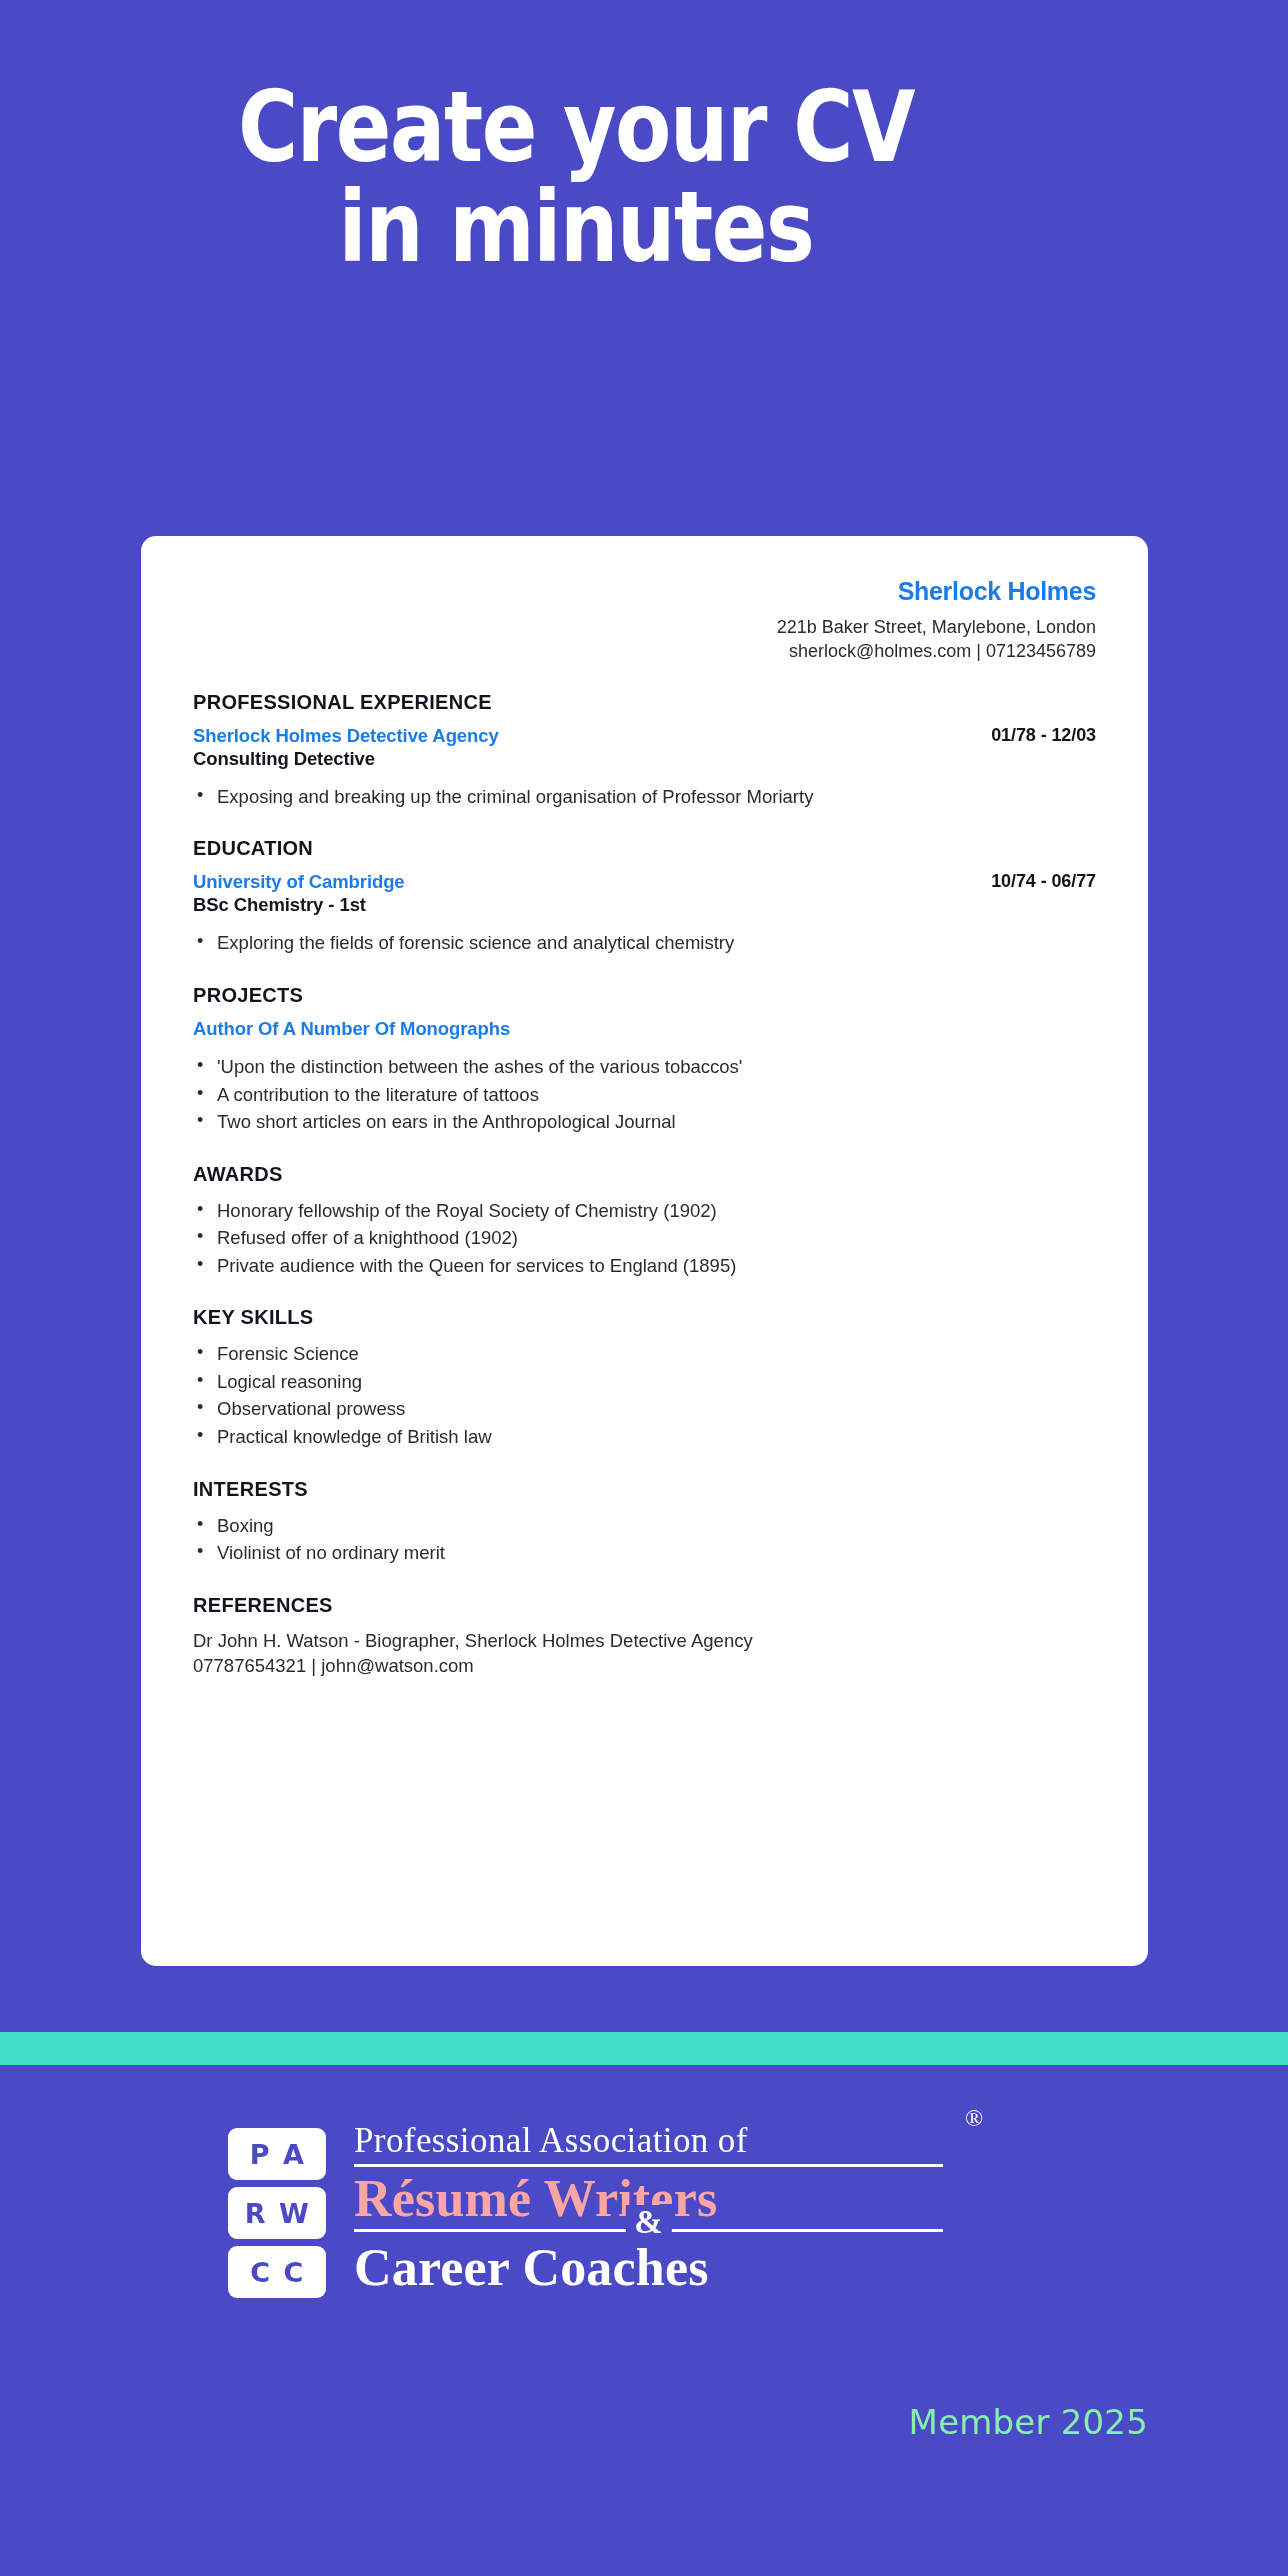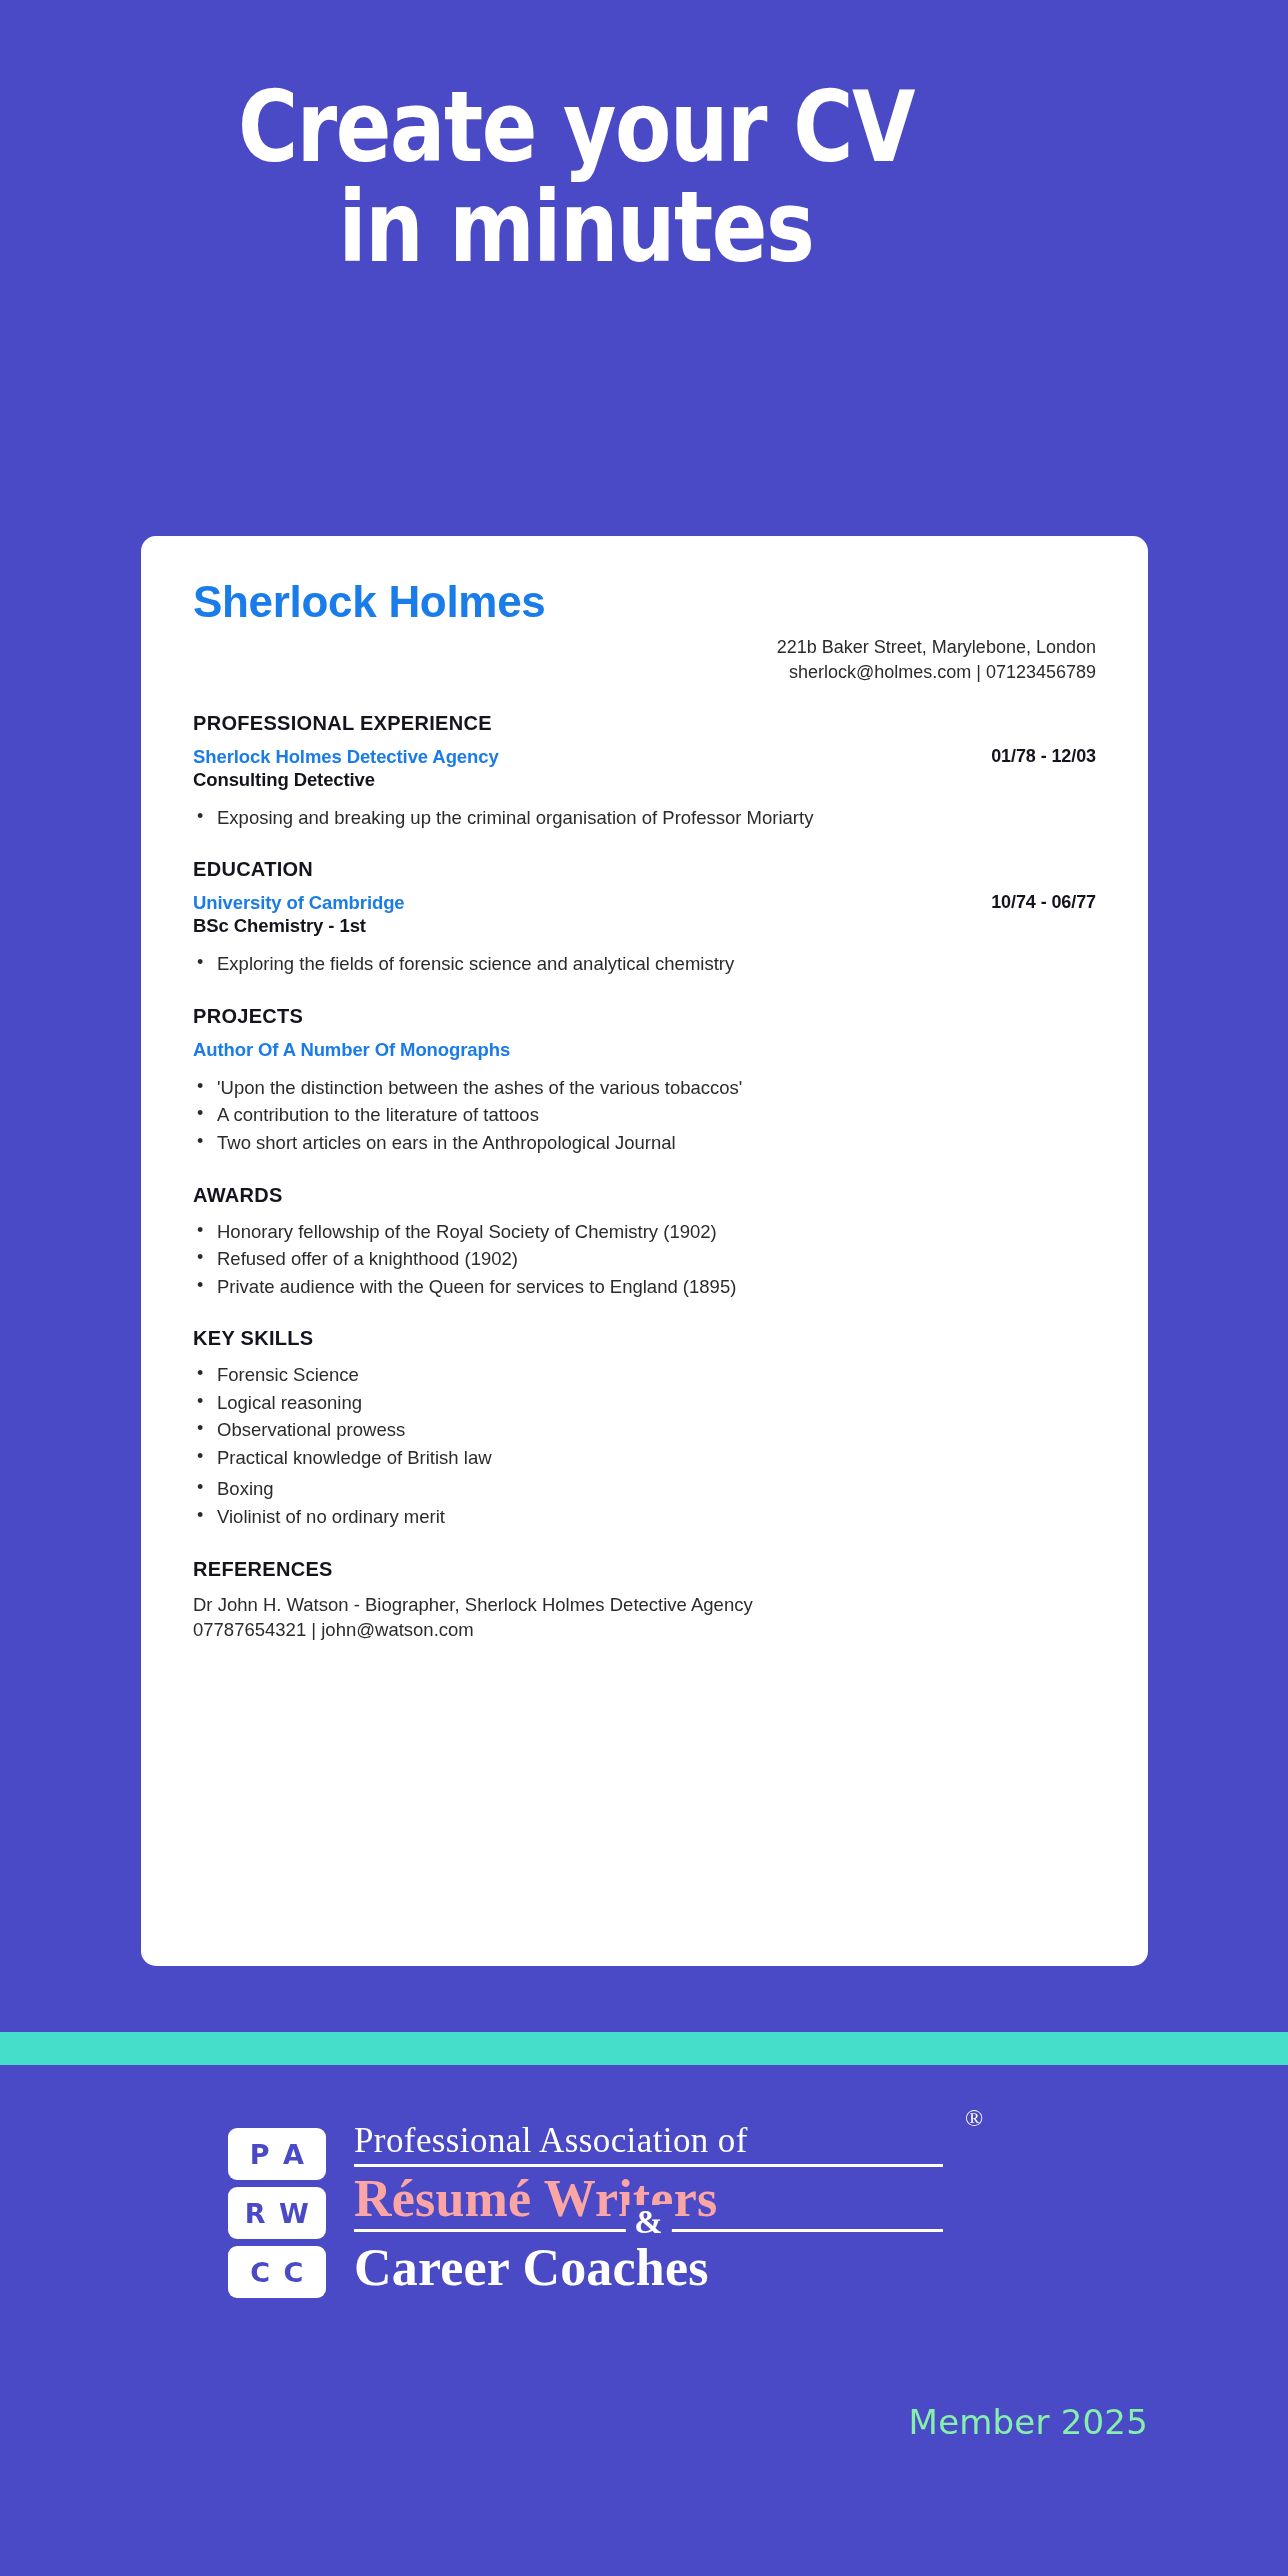--- a/index.html
+++ b/index.html
@@ -43,23 +43,23 @@
     width: 1007px;
     height: 1430px;
     background: #ffffff;
     border-radius: 15px;
     box-sizing: border-box;
     padding: 42px 52px 0 52px;
     overflow: hidden;
   }
 
   .cv-name {
-    text-align: left;
+    text-align: right;
     color: #1a7ce8;
-    font-size: 44px;
+    font-size: 25px;
     font-weight: 700;
     letter-spacing: -0.3px;
     line-height: 1.1;
   }
   .cv-contact {
     text-align: right;
     color: #2b2b2b;
     font-size: 18px;
     line-height: 1.37;
     margin-top: 9px;
@@ -314,20 +314,21 @@
   </ul>
 
   <div class="sec-head">KEY SKILLS</div>
   <ul class="bullets" style="margin-top:4px">
     <li>Forensic Science</li>
     <li>Logical reasoning</li>
     <li>Observational prowess</li>
     <li>Practical knowledge of British law</li>
   </ul>
 
+  <div class="sec-head">INTERESTS</div>
   <ul class="bullets" style="margin-top:4px">
     <li>Boxing</li>
     <li>Violinist of no ordinary merit</li>
   </ul>
 
   <div class="sec-head">REFERENCES</div>
   <div class="ref-line">Dr John H. Watson - Biographer, Sherlock Holmes Detective Agency</div>
   <div class="ref-line">07787654321 | john@watson.com</div>
 
 </div>

